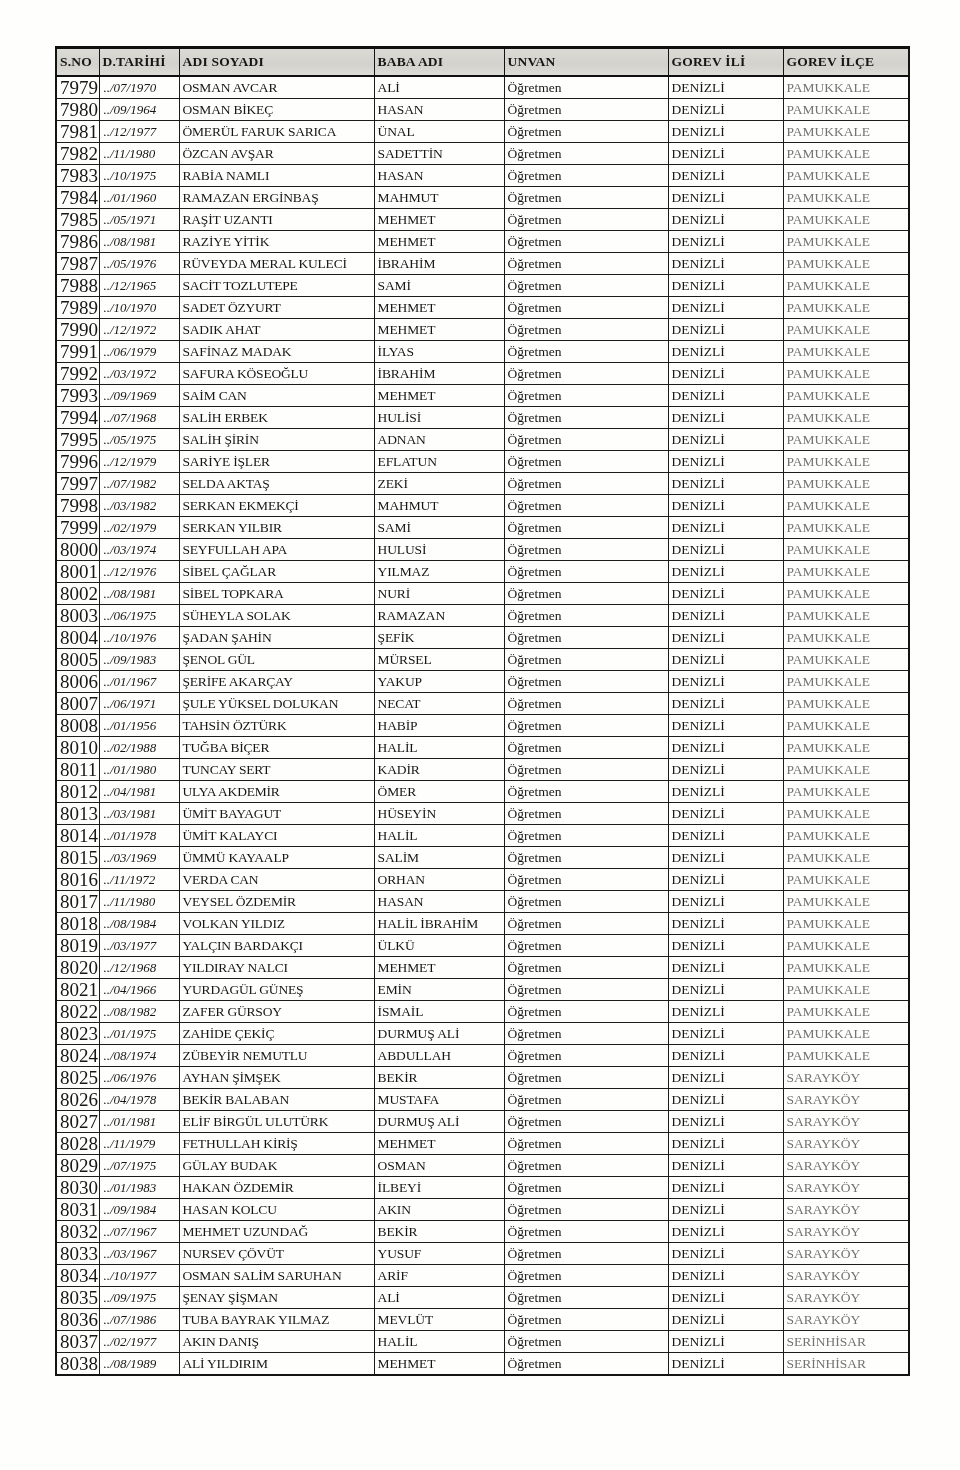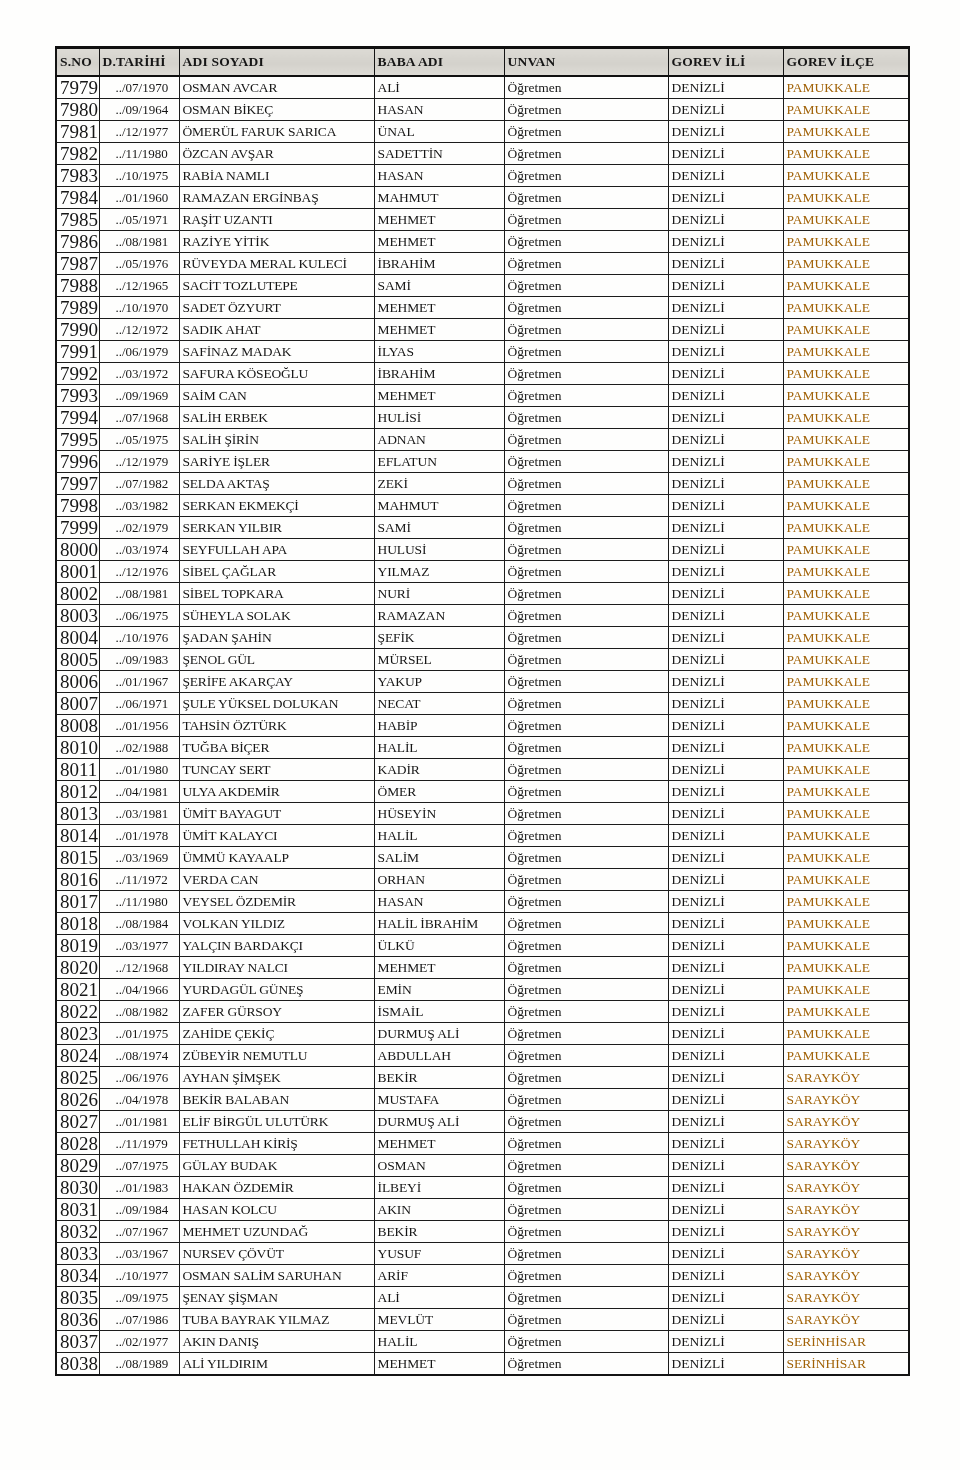--- a/index.html
+++ b/index.html
@@ -41,25 +41,25 @@
   .doc td{
     border:1px solid #1c1c1c;
     font-size:13.5px;
     height:21px;
     line-height:21px;
     padding:0 3px;
     white-space:nowrap;
     overflow:hidden;
   }
   .doc td.f0{text-align:left;font-size:19px;}
-  .doc td.f1{padding-left:16px;font-size:13px;}
+  .doc td.f1{padding-left:4px;font-size:13px;font-style:italic;}
   .doc td.f2{letter-spacing:-0.2px;}
   .doc td.f3{letter-spacing:-0.1px;}
   
-  .doc td.f6{color:#a16207;}
+  .doc td.f6{color:#737373;}
 </style>
 </head>
 <body>
 
 <div class="page">
   <table class="doc">
     <colgroup>
       <col style="width:43px">
       <col style="width:80px">
       <col style="width:195px">

